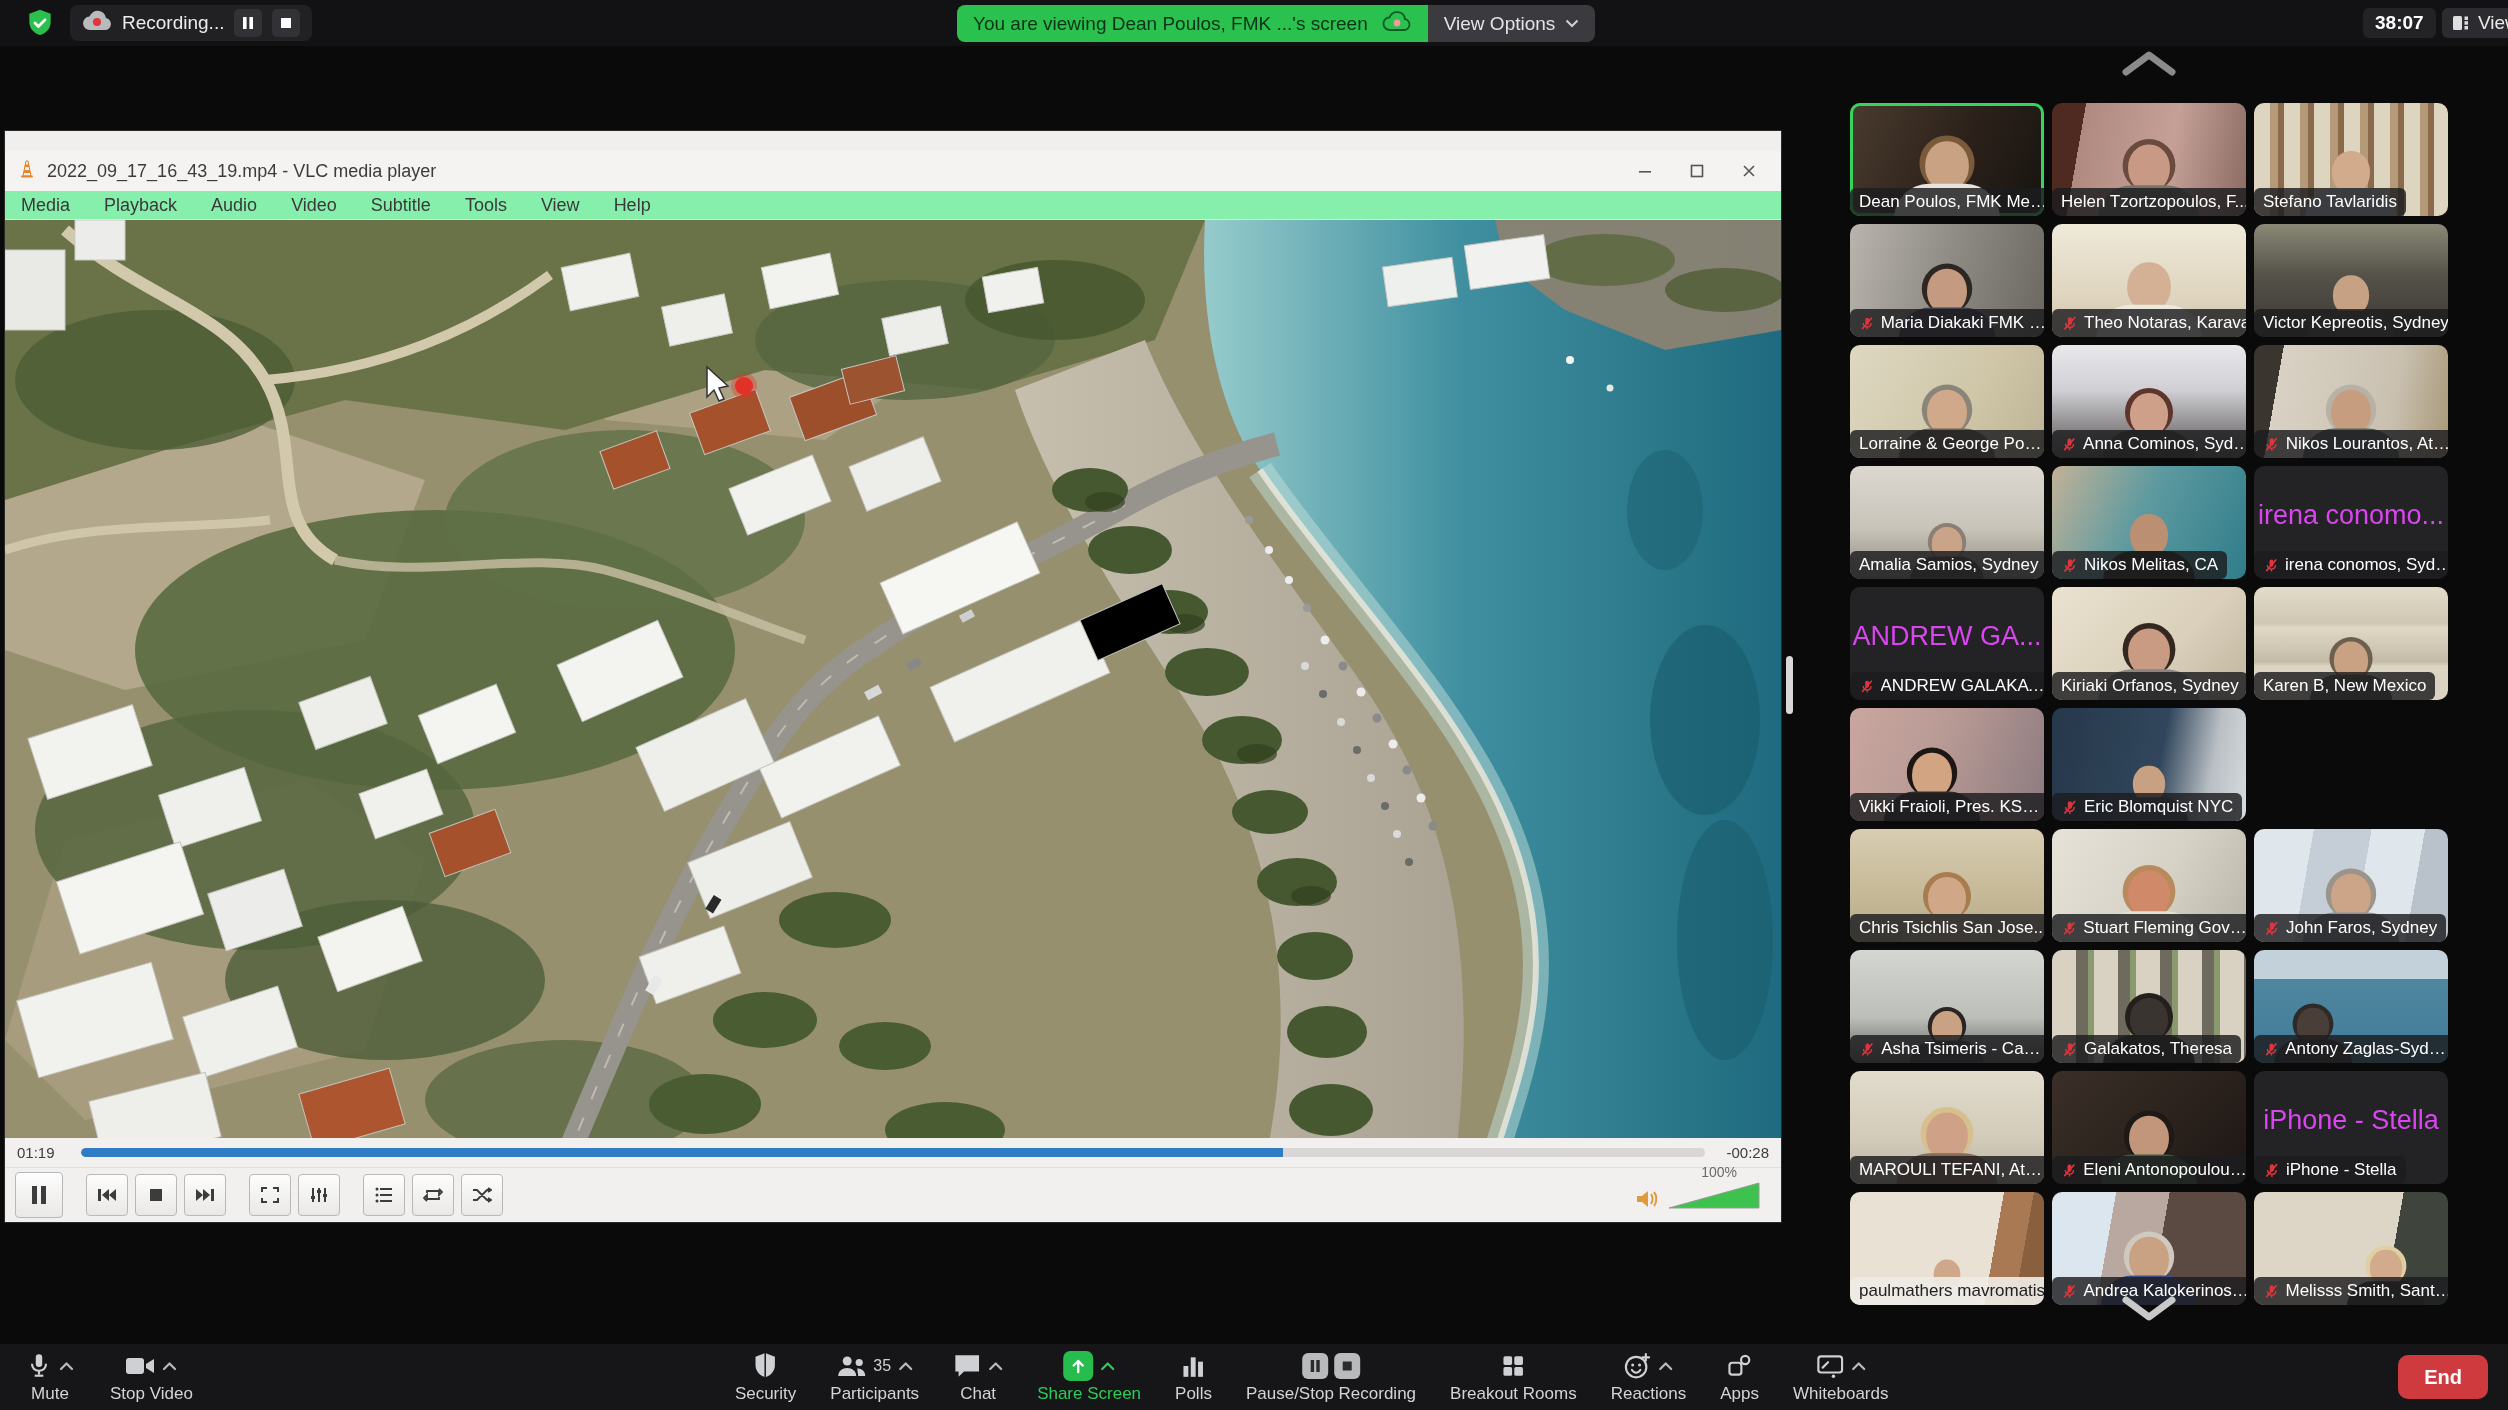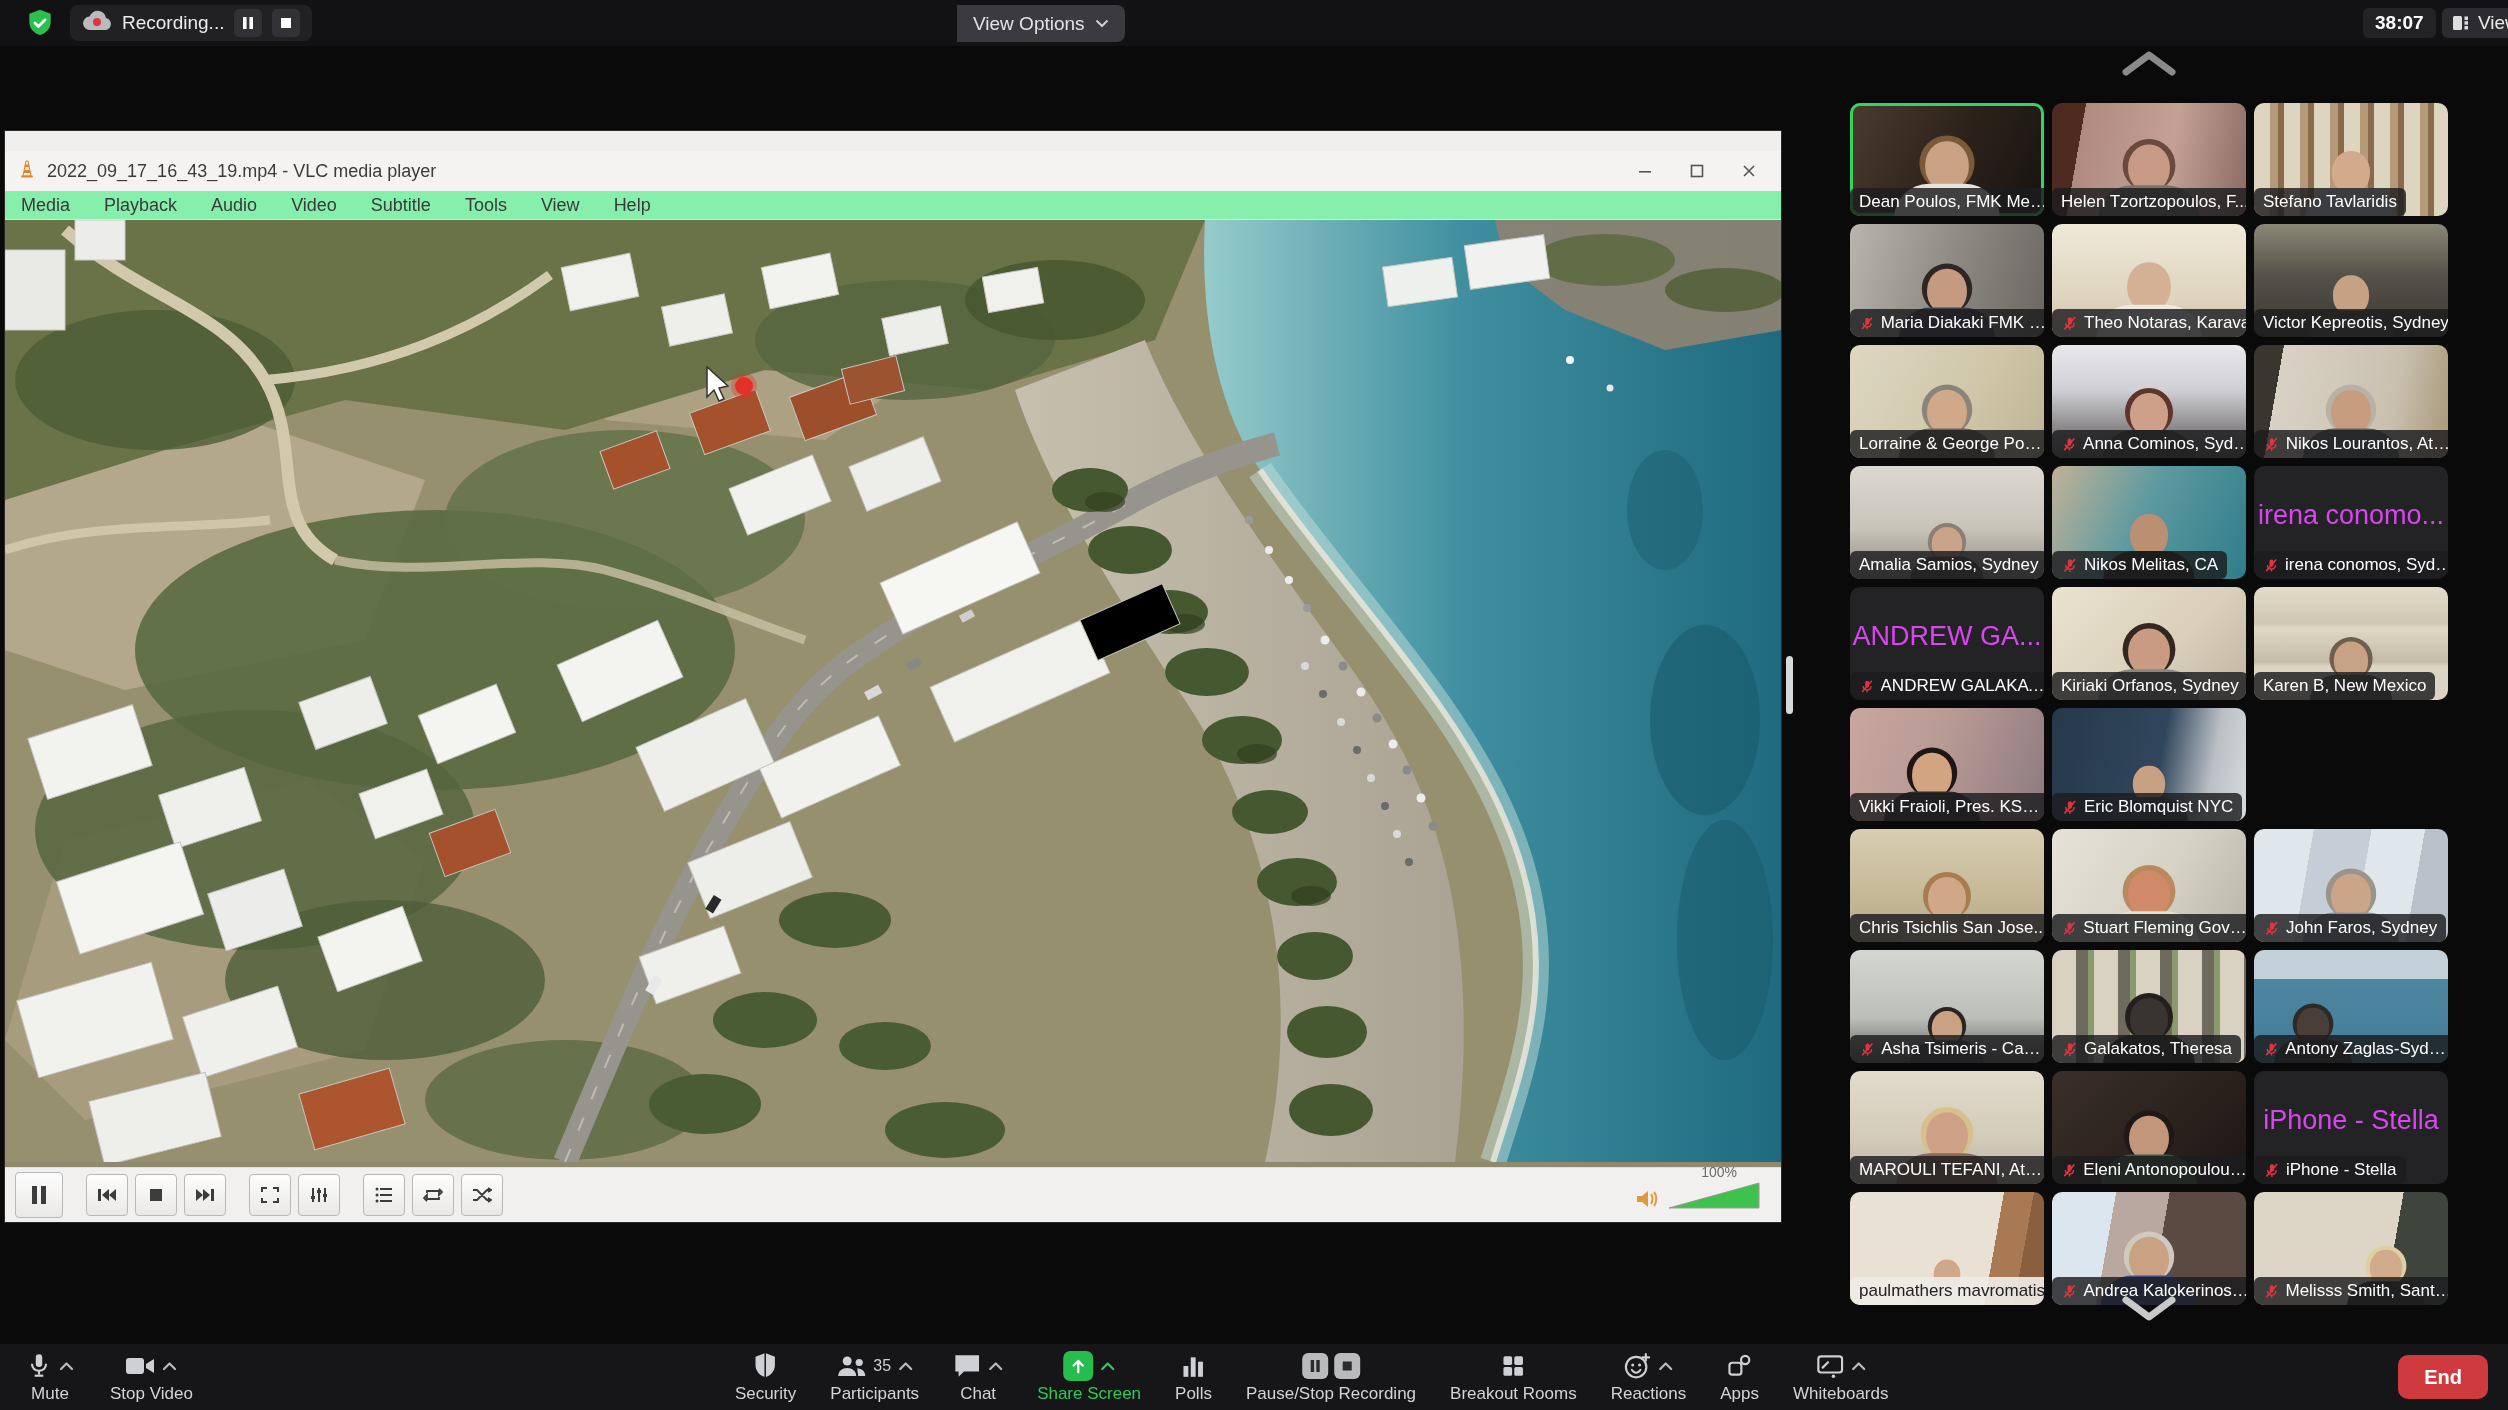--- a/index.html
+++ b/index.html
@@ -109,20 +109,29 @@
             <rect x="8.4" y="1" width="3.6" height="12" fill="#fff"></rect>
           </svg>
       </span>
       <span class="mini-btn">
         <svg width="14" height="14" viewBox="0 0 14 14">
             <rect x="2" y="2" width="10" height="10" fill="#fff"></rect>
           </svg>
       </span>
     </div>
     <div id="banner">
+      <div id="banner-green">
+        <span class="txt">You are viewing Dean Poulos, FMK ...'s screen</span>
+        <span>
+          <svg width="30" height="22" viewBox="0 0 30 22">
+              <path d="M8 19h14a5.5 5.5 0 0 0 1-10.9A8 8 0 0 0 7.6 6.3 6 6 0 0 0 8 19z" fill="none" stroke="#0f5a26" stroke-width="1.8"></path>
+              <circle cx="15" cy="12" r="3.4" fill="#f09a9a"></circle>
+            </svg>
+        </span>
+      </div>
       <div id="view-options">
         <span class="txt">View Options</span>
         <svg width="14" height="9" viewBox="0 0 14 9">
             <polyline points="1.5,1.5 7,7 12.5,1.5" fill="none" stroke="#d0d0d2" stroke-width="2"></polyline>
           </svg>
       </div>
     </div>
     <div id="timer-pill">
         <span>38:07</span>
       </div>
@@ -334,20 +343,27 @@
           <rect x="955" y="392" width="14" height="8" fill="#cfcfcf" transform="rotate(-28 962 396)"></rect>
         </g>
 
         <circle cx="739" cy="166" r="13" fill="#e23227" opacity="0.35"></circle>
         <circle cx="739" cy="166" r="9" fill="#e23227"></circle>
 
         <polygon points="702,147 702,177 709,170 714,181 719,179 714,168 723,166" fill="#fff" stroke="#333" stroke-width="1.5"></polygon>
       </svg>
     </div>
 
+    <div id="vlc-seekrow">
+      <span class="seek-time">01:19</span>
+      <div id="seek-track">
+          <div id="seek-fill" style="width: 74%;"></div>
+        </div>
+      <span class="seek-time right">-00:28</span>
+    </div>
 
     <div id="vlc-controls">
       <span class="vbtn wide">
           <svg width="18" height="20" viewBox="0 0 18 20">
             <rect x="2" y="1" width="5" height="18" fill="#3c3c3c"></rect>
             <rect x="11" y="1" width="5" height="18" fill="#3c3c3c"></rect>
           </svg>
         </span>
       <span class="vgap"></span>
       <span class="vbtn">

